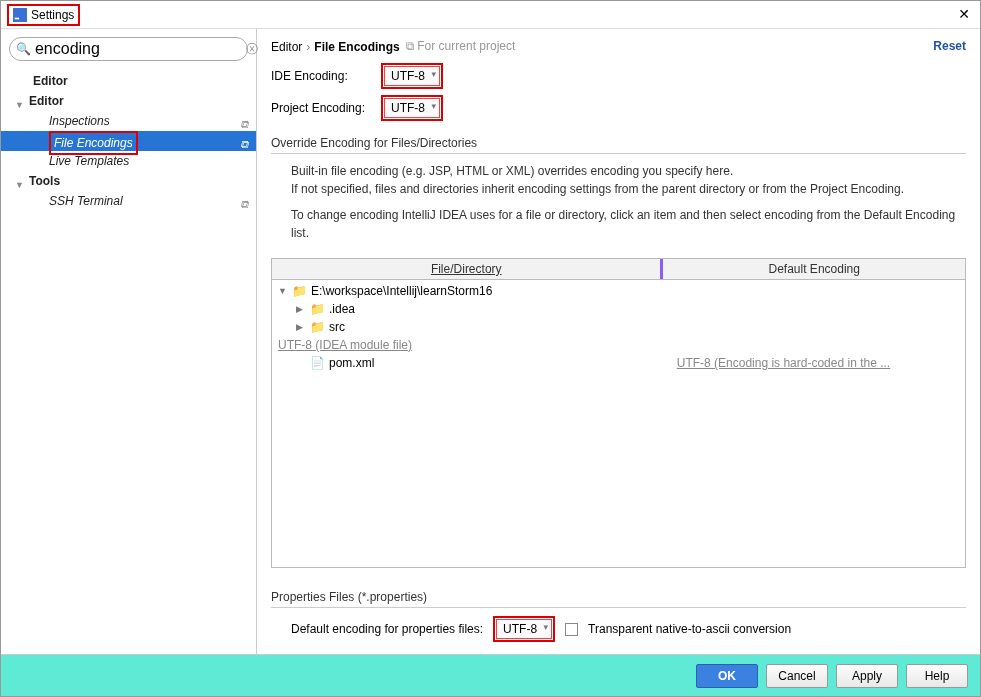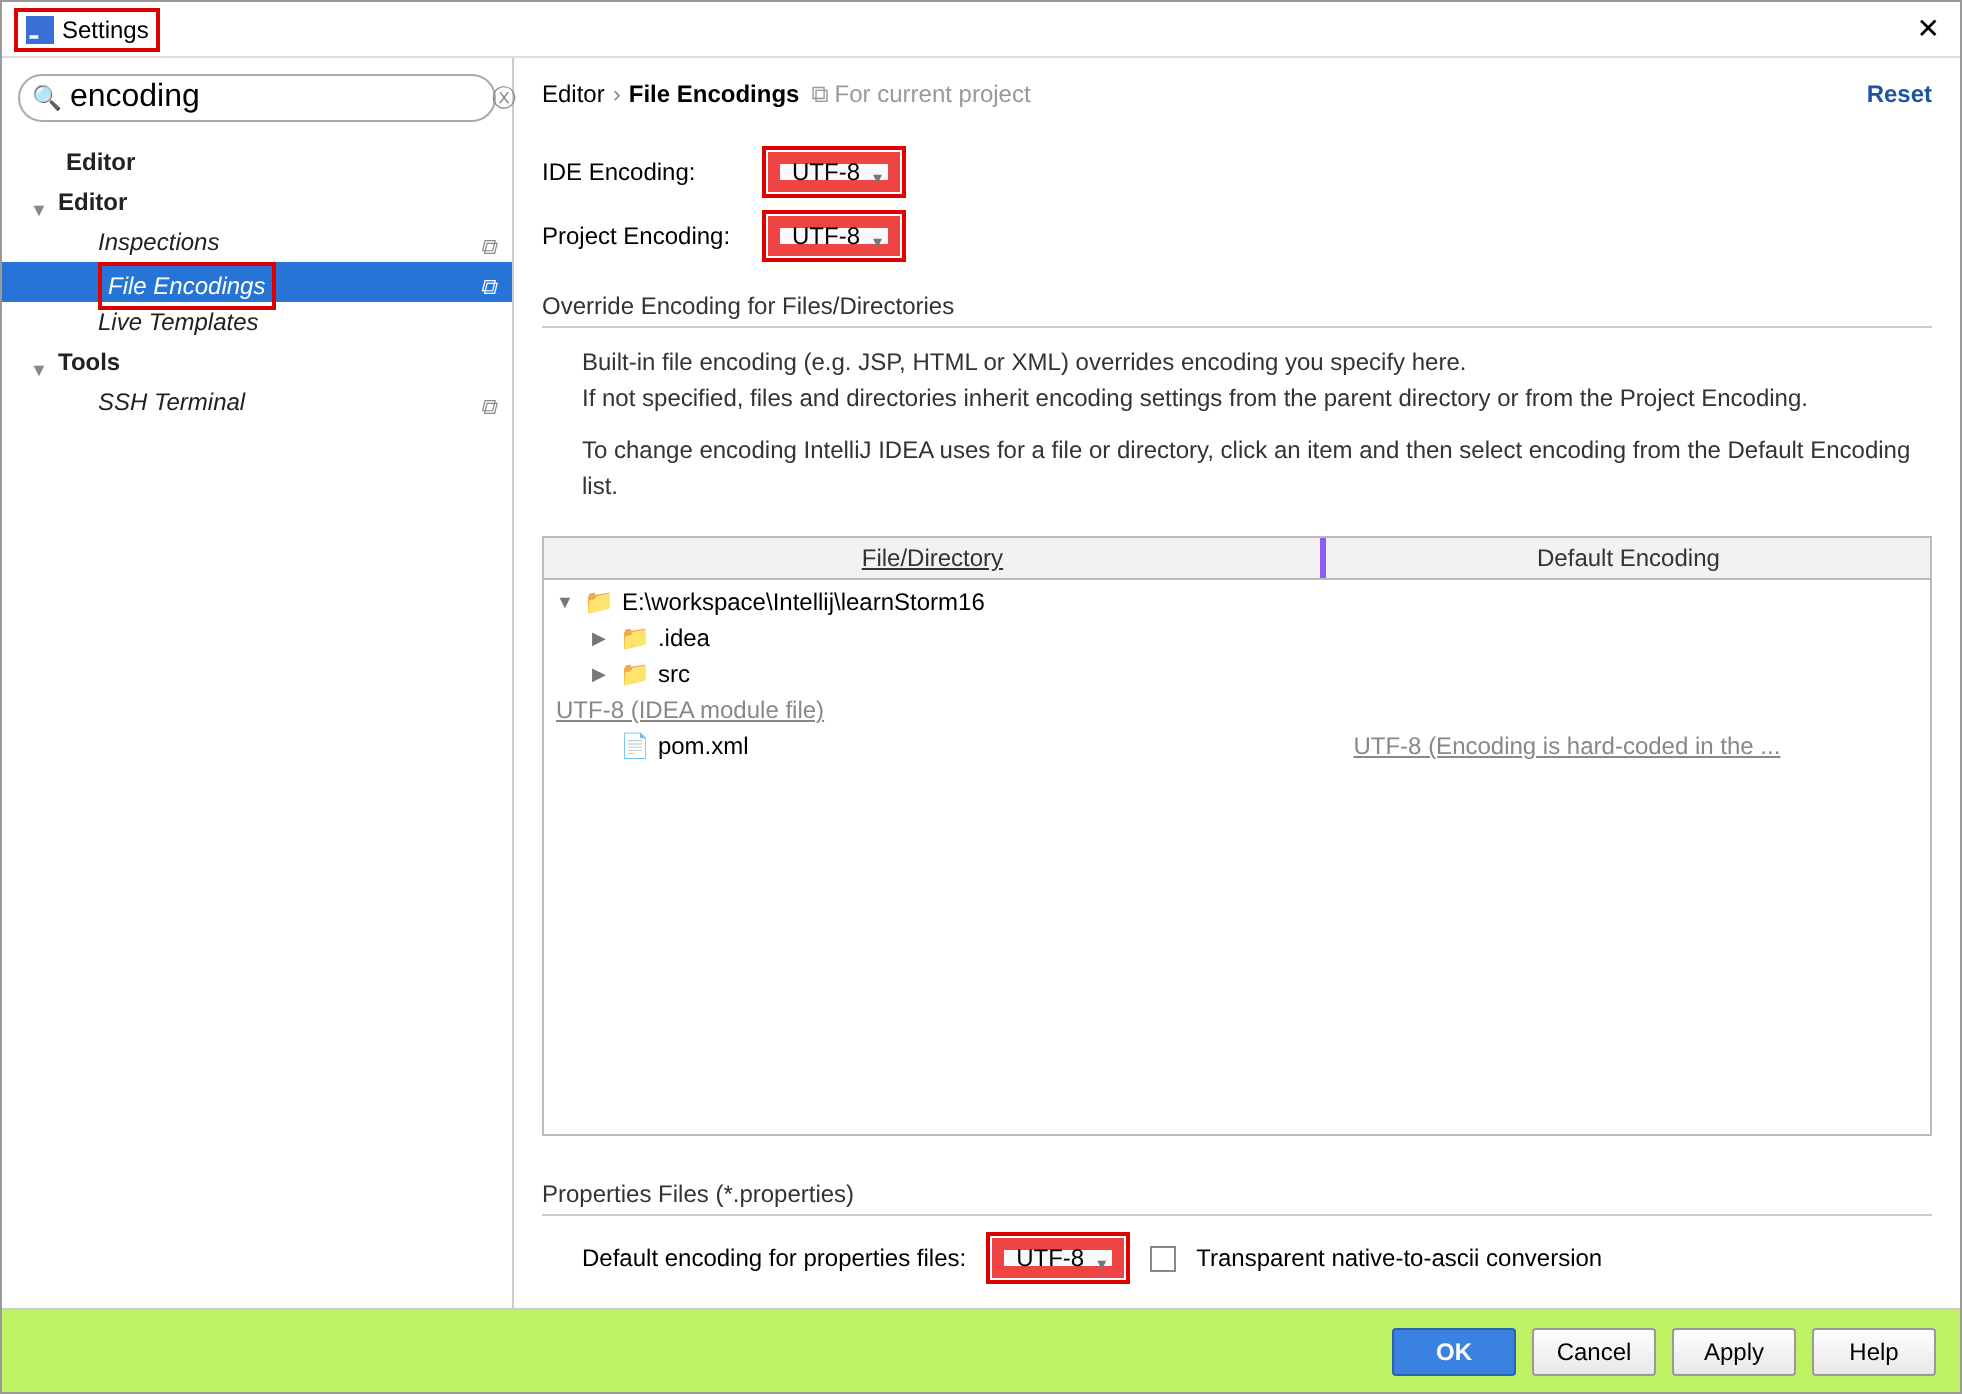--- a/index.html
+++ b/index.html
@@ -17,29 +17,29 @@
 .tree-item { height: 20px; line-height: 20px; padding-left: 32px; position: relative; cursor: pointer; color: #222; }
 .tree-item.lvl0 { padding-left: 32px; font-weight: bold; }
 .tree-item.lvl1 { padding-left: 28px; font-weight: bold; }
 .tree-item.lvl2 { padding-left: 48px; font-style: italic; }
 .tree-item.selected { background: #2675d6; color: #fff; }
 .tree-item .arrow { position: absolute; left: 14px; top: 4px; font-size: 9px; color: #888; }
 .tree-item .copy-ic { position: absolute; right: 8px; top: 3px; color: #888; font-size: 11px; }
 .tree-item.selected .copy-ic { color: #fff; }
 .highlight-box { display: inline-block; border: 2px solid #d00; padding: 0 3px; }
 .main { flex: 1; display: flex; flex-direction: column; padding: 10px 14px 8px 14px; min-width: 0; }
-.crumb-row { display: flex; align-items: center; margin-bottom: 16px; }
+.crumb-row { display: flex; align-items: flex-start; margin-bottom: 6px; }
 .crumb { font-size: 13px; }
 .crumb b { font-weight: bold; }
 .crumb .sep { color: #888; padding: 0 4px; }
 .current-proj { color: #999; margin-left: 6px; font-size: 11px; display: inline-flex; align-items: center; gap: 3px; }
 .reset { margin-left: auto; color: #2153a3; font-weight: bold; cursor: pointer; font-size: 12px; }
 .enc-row { display: flex; align-items: center; margin: 3px 0; gap: 6px; }
 .enc-row label { width: 104px; }
-.dropdown { border: 6px solid #ef4444; background: #fafafa; height: 20px; padding: 0 14px 0 6px; position: relative; display: inline-flex; align-items: center; cursor: pointer; }
+.dropdown { border: 1px solid #ef4444; background: #fafafa; height: 20px; padding: 0 14px 0 6px; position: relative; display: inline-flex; align-items: center; cursor: pointer; }
 .dropdown::after { content: "▾"; position: absolute; right: 3px; top: 2px; font-size: 9px; color: #777; }
 .dd-hl { border: 2px solid #d00; padding: 1px; display: inline-block; }
 .section-title { margin-top: 12px; color: #333; font-size: 12px; border-bottom: 1px solid #ccc; padding-bottom: 3px; }
 .section-text { padding: 8px 0 8px 20px; color: #333; line-height: 1.5; }
 .section-text p { margin-bottom: 8px; }
 .file-table { border: 1px solid #bbb; flex: 1; min-height: 200px; display: flex; flex-direction: column; background: #fff; }
 .file-table-head { display: flex; background: #f2f2f2; border-bottom: 1px solid #bbb; }
 .file-table-head div { padding: 3px 6px; text-align: center; color: #333; }
 .col-fd { flex: 1.3; border-right: 3px solid #8b5cf6; text-decoration: underline; }
 .col-enc { flex: 1; }
@@ -48,21 +48,21 @@
 .file-row .fd { flex: 1.3; display: flex; align-items: center; gap: 4px; }
 .file-row .enc { flex: 1; color: #888; padding-left: 6px; text-decoration: underline; }
 .indent0 { padding-left: 6px; }
 .indent1 { padding-left: 24px; }
 .tri { font-size: 9px; color: #777; width: 10px; display: inline-block; }
 .folder-ic { color: #c9a76b; }
 .file-ic { color: #4a88c7; }
 .prop-section { margin-top: 10px; }
 .prop-row { display: flex; align-items: center; gap: 10px; padding: 8px 0 4px 20px; }
 .checkbox { width: 13px; height: 13px; border: 1px solid #888; background: #fff; display: inline-block; }
-.footer { height: 42px; border-top: 1px solid #ccc; display: flex; align-items: center; justify-content: flex-end; gap: 8px; padding: 0 12px; background: #bef264; }
+.footer { height: 42px; border-top: 1px solid #ccc; display: flex; align-items: center; justify-content: flex-end; gap: 8px; padding: 0 12px; background: #5eead4; }
 .btn { min-width: 62px; height: 24px; border: 1px solid #999; background: linear-gradient(#fdfdfd,#e8e8e8); border-radius: 2px; cursor: pointer; padding: 0 10px; }
 .btn.primary { background: #3b82e0; color: #fff; border-color: #2a62b0; font-weight: bold; }
 svg.ij-logo { width: 14px; height: 14px; }
 </style>
 </head>
 <body>
 
 <div class="window">
 
   <div class="titlebar">

